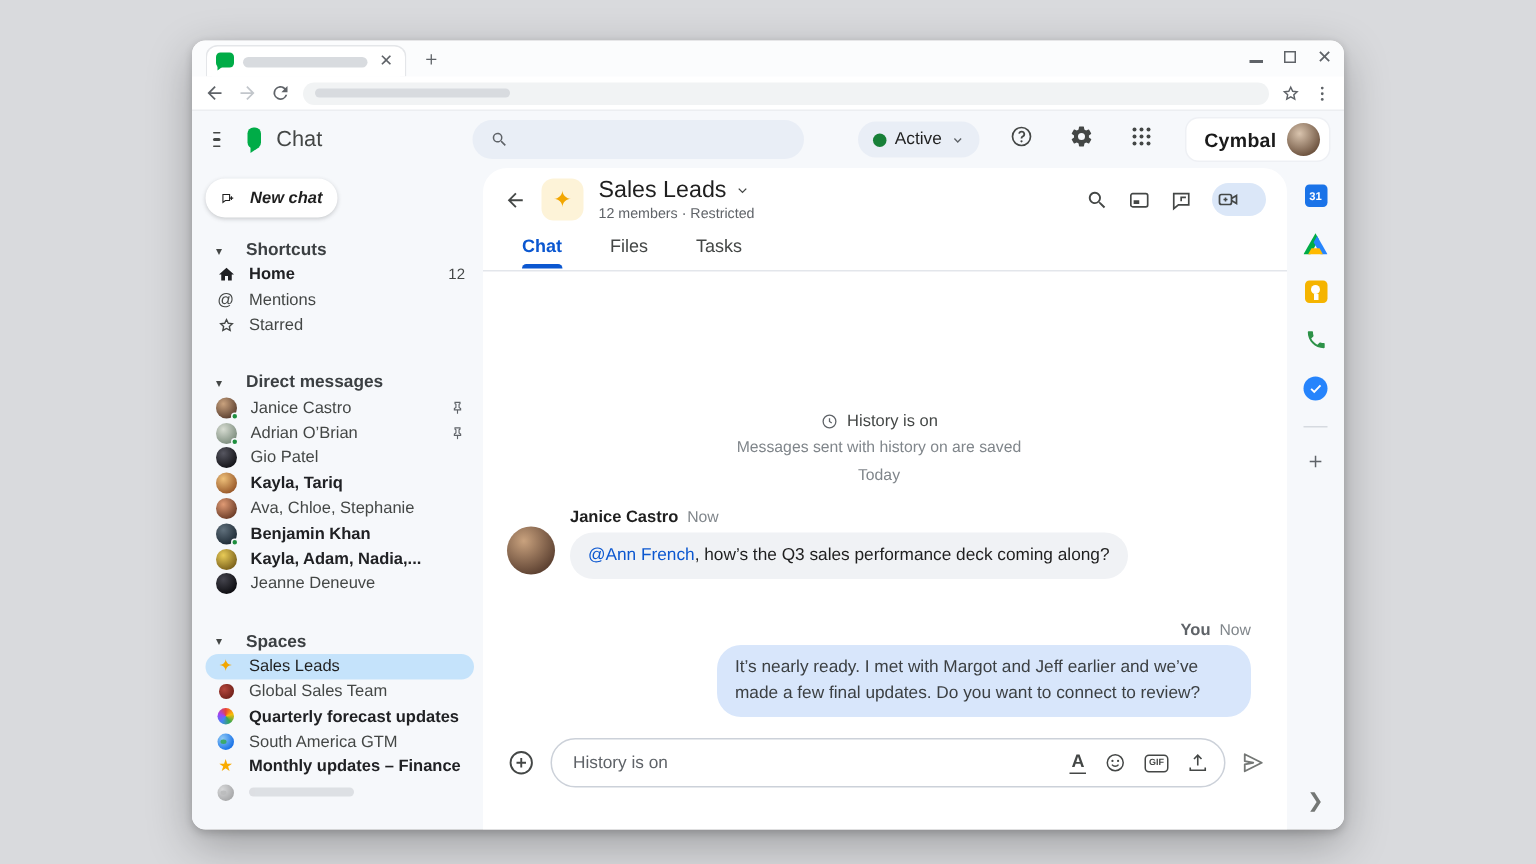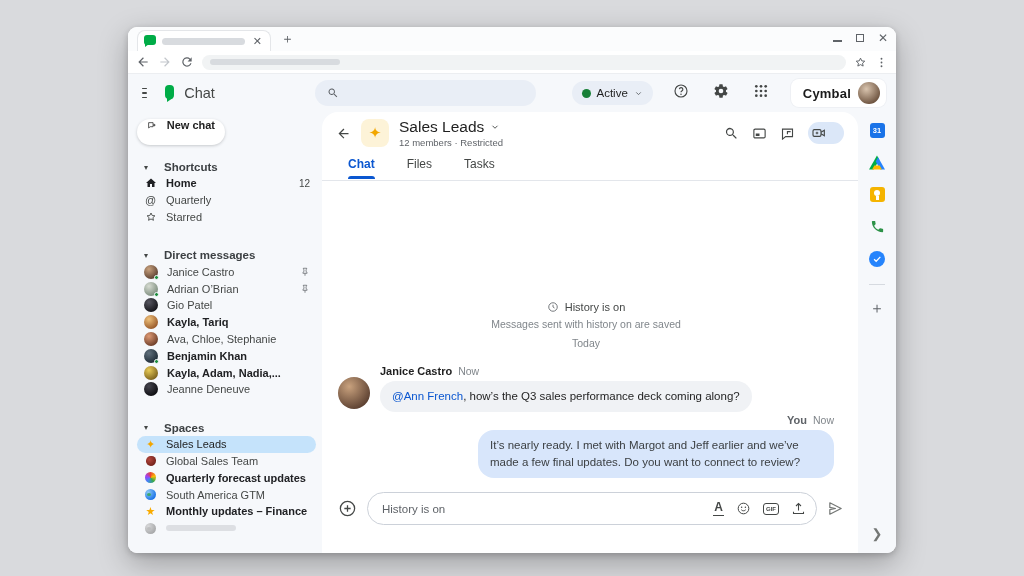--- a/index.html
+++ b/index.html
@@ -54,21 +54,21 @@
   .org-pill { margin-left:10px; height:28px; background:#fff; border-radius:8px; display:flex; align-items:center; gap:7px; padding:0 6px 0 12px;
               box-shadow:0 0 0 1px #eef0f4; }
   .org-name { font-size:13px; font-weight:800; color:#1a1a1a; letter-spacing:.2px; }
   .avatar-sm { width:22px; height:22px; border-radius:50%; background:radial-gradient(circle at 38% 32%, #d9c4ae, #6e5440 75%); }
 
   .app-body { flex:1; display:flex; min-height:0; }
 
   
   .sidebar { width:194px; flex:none; padding:4px 6px 0 9px; overflow:hidden; display:flex; flex-direction:column; }
   .newchat { width:88px; height:26px; background:#fff; border-radius:14px; box-shadow:0 1px 3px rgba(60,64,67,.25);
-             display:flex; align-items:flex-start; gap:10px; padding:0 10px; margin:3px 0 10px 0; }
+             display:flex; align-items:center; gap:10px; padding:0 10px; margin:3px 0 10px 0;font-style:italic; }
   .newchat-label { font-size:11px; font-weight:600; color:#1f1f1f; white-space:nowrap; }
   .sec-head { display:flex; align-items:center; gap:10px; height:16px; padding-left:7px; margin-top:4px; }
   .sec-caret { font-size:8px; color:#444746; width:10px; }
   .sec-title { font-size:11.5px; font-weight:600; color:#3c4043; }
   .side-row { display:flex; align-items:center; gap:9px; height:16.8px; padding:0 6px 0 7px; border-radius:9px; }
   .side-row .ric { width:13px; height:13px; flex:none; display:flex; align-items:center; justify-content:center; }
   .side-label { font-size:11px; color:#444746; white-space:nowrap; overflow:hidden; text-overflow:ellipsis; flex:1; }
   .side-row.unread .side-label { font-weight:700; color:#202124; }
   .badge { font-size:10px; color:#444746; }
   .dm-av { width:14px; height:14px; border-radius:50%; position:relative; flex:none; }
@@ -120,21 +120,21 @@
   .history-sub { text-align:center; font-size:10.5px; color:#80868b; margin-top:5px; }
   .day-divider { text-align:center; font-size:10.5px; color:#80868b; margin-top:7px; }
 
   .msg-left { display:flex; gap:10px; margin-top:16px; }
   .msg-av { width:32px; height:32px; border-radius:50%; flex:none; margin-top:12px; }
   .msg-meta { font-size:10.5px; color:#80868b; display:flex; gap:6px; align-items:baseline; }
   .msg-sender { font-size:11px; font-weight:700; color:#1f1f1f; }
   .bubble { margin-top:4px; background:#f0f2f5; border-radius:16px; padding:7px 12px; font-size:11.5px; color:#1f1f1f;
             line-height:1.45; display:inline-block; max-width:430px; }
   .mention { color:#0b57d0; }
-  .msg-right { display:flex; flex-direction:column; align-items:flex-end; margin-top:2px; }
+  .msg-right { display:flex; flex-direction:column; align-items:flex-end; margin-top:28px; }
   .bubble-self { background:#d8e6fb; color:#3c4043; max-width:356px; border-radius:16px; padding:7px 12px; font-size:11.5px; line-height:1.5; margin-top:4px; }
 
   .compose { flex:none; display:flex; align-items:center; gap:10px; padding:6px 14px 28px 16px; }
   .compose-field { flex:1; height:33px; border:1px solid #ccd1d9; border-radius:17px; display:flex; align-items:center; padding:0 10px 0 14px; background:#fff; }
   .compose-input { border:none; outline:none; flex:1; font-size:11.5px; color:#1f1f1f; font-family:"Liberation Sans",sans-serif; background:transparent; }
   .compose-input::placeholder { color:#5f6368; }
   .compose-ics { display:flex; align-items:center; gap:12px; }
   .fmt-a { font-size:12px; font-weight:700; color:#444746; border-bottom:1.6px solid #444746; line-height:1.05; padding:0 1px 1px; }
   .gif-box { border:1.4px solid #444746; border-radius:3px; font-size:6px; font-weight:700; color:#444746; padding:2px 2px; line-height:1; }
 
@@ -275,21 +275,21 @@
           <span class="ric">
               <svg width="12" height="12" viewBox="0 0 24 24">
                 <path fill="#202124" d="M10 20v-6h4v6h5v-8h3L12 3 2 12h3v8z"></path>
               </svg>
             </span>
           <span class="side-label">Home</span>
           <span class="badge">12</span>
         </div>
         <div class="side-row">
           <span class="ric" style="font-size:11px;color:#444746">@</span>
-          <span class="side-label">Quarterly</span>
+          <span class="side-label">Mentions</span>
         </div>
         <div class="side-row">
           <span class="ric">
               <svg width="12" height="12" viewBox="0 0 24 24">
                 <path fill="none" stroke="#444746" stroke-width="1.8" d="M12 4l2.4 5 5.4.6-4 3.7 1.1 5.3L12 15.9 7.1 18.6 8.2 13.3l-4-3.7 5.4-.6z"></path>
               </svg>
             </span>
           <span class="side-label">Starred</span>
         </div>
 

